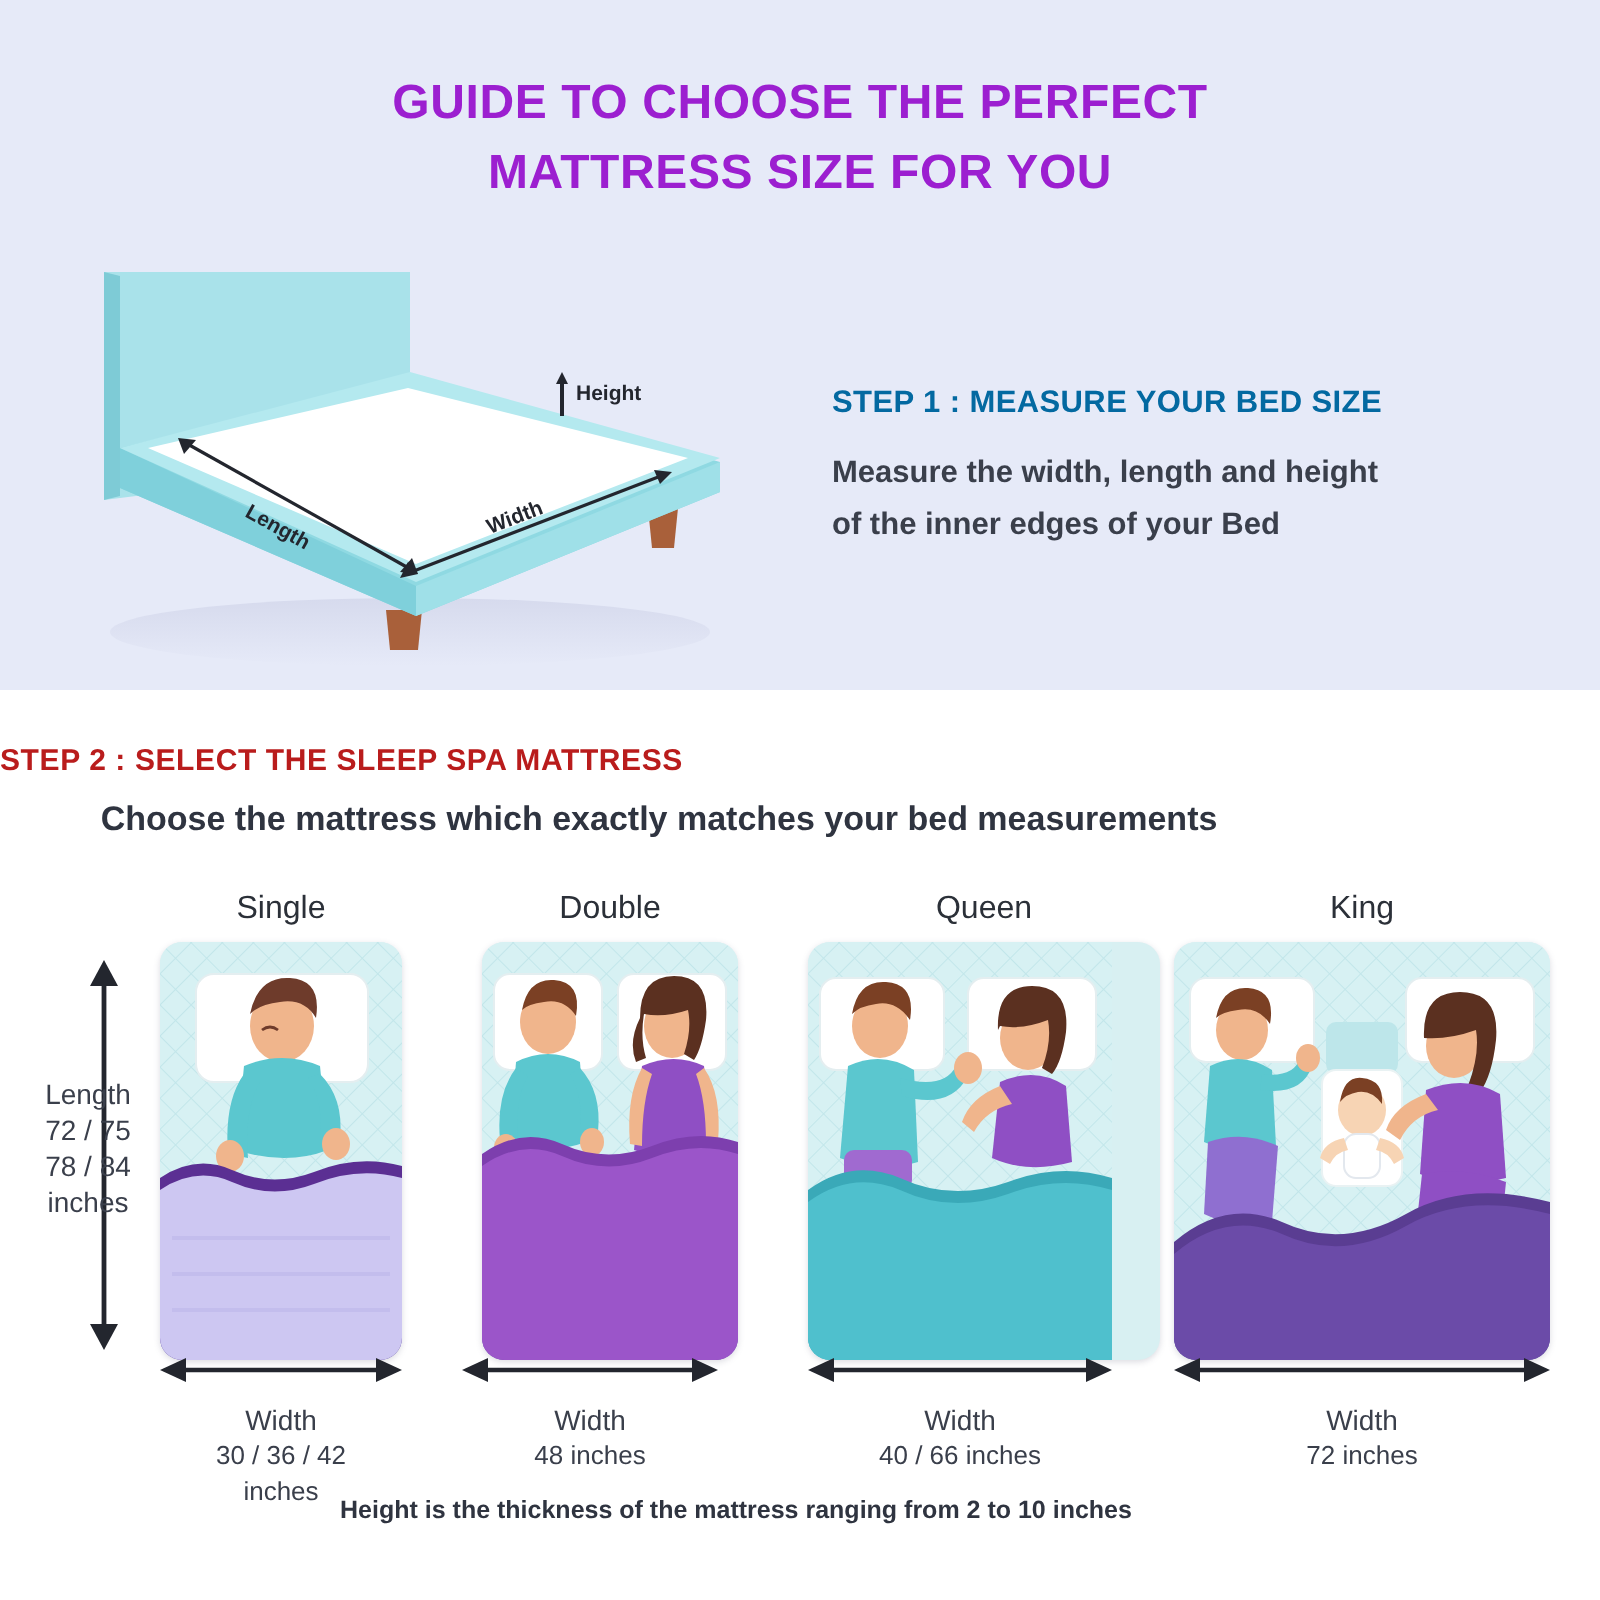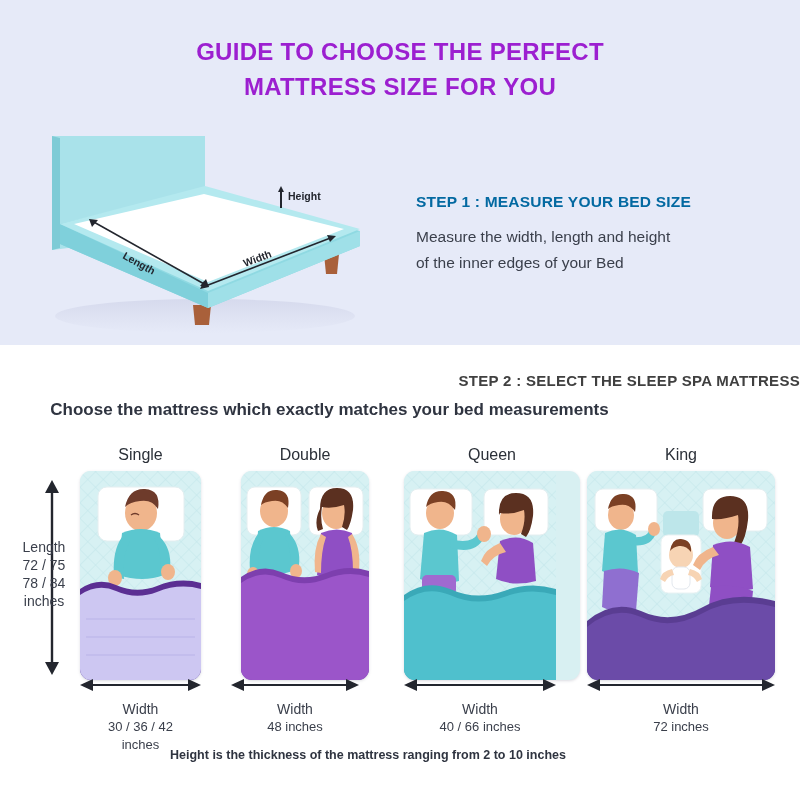--- a/index.html
+++ b/index.html
@@ -38,31 +38,31 @@
     color:#0369a1;
     font-weight:bold;
     font-size:15.5px;
     letter-spacing:0.2px;
     margin-bottom:13px;
   }
   .step1 .body{
     color:#3a3f4b;
     font-size:15.5px;
     line-height:26px;
-    font-weight:400;
+    font-weight:700;
   }
 
   
   .bed-wrap{position:absolute;left:30px;top:128px;width:340px;height:215px;}
   .bed-svg{display:block;}
 
   
   .step2-head{
-    position:absolute;left:0;top:372px;width:800px;text-align:right;
-    color:#404040;font-weight:bold;font-size:15px;letter-spacing:0.3px;
+    position:absolute;left:0;top:372px;width:800px;text-align:left;
+    color:#b91c1c;font-weight:bold;font-size:15px;letter-spacing:0.3px;
   }
   .step2-sub{
     position:absolute;left:0;top:400px;width:659px;text-align:center;
     color:#2f3440;font-weight:bold;font-size:17px;
   }
 
   
   .card{position:absolute;top:446px;}
   .card .name{
     text-align:center;color:#2b3038;font-size:16px;font-weight:500;

